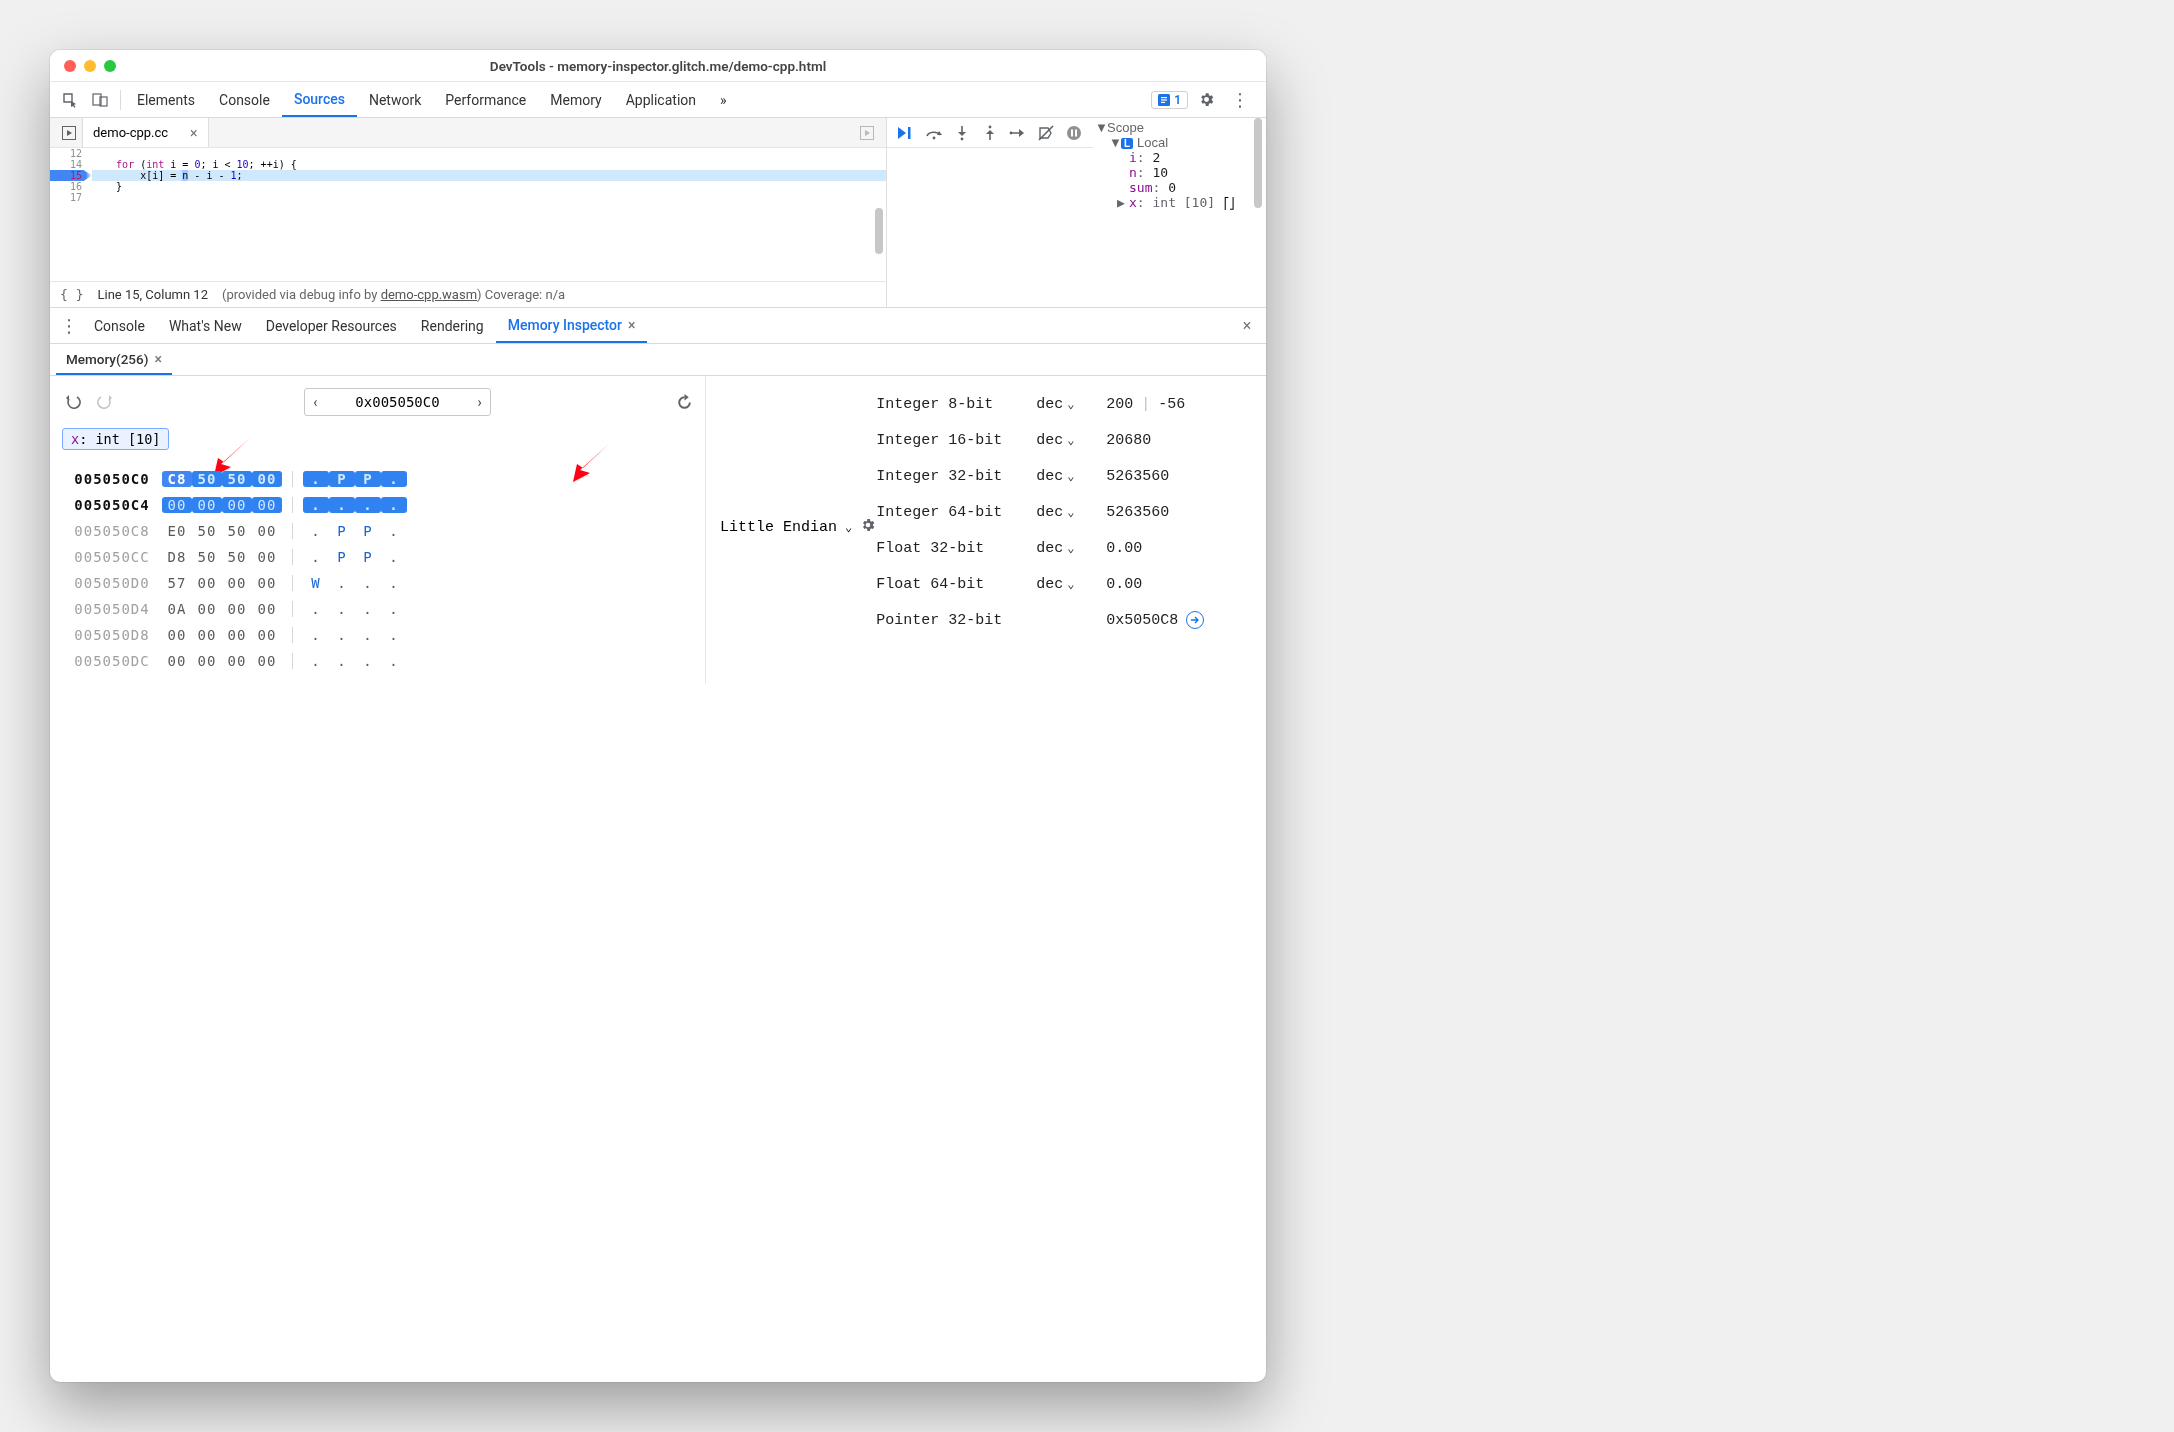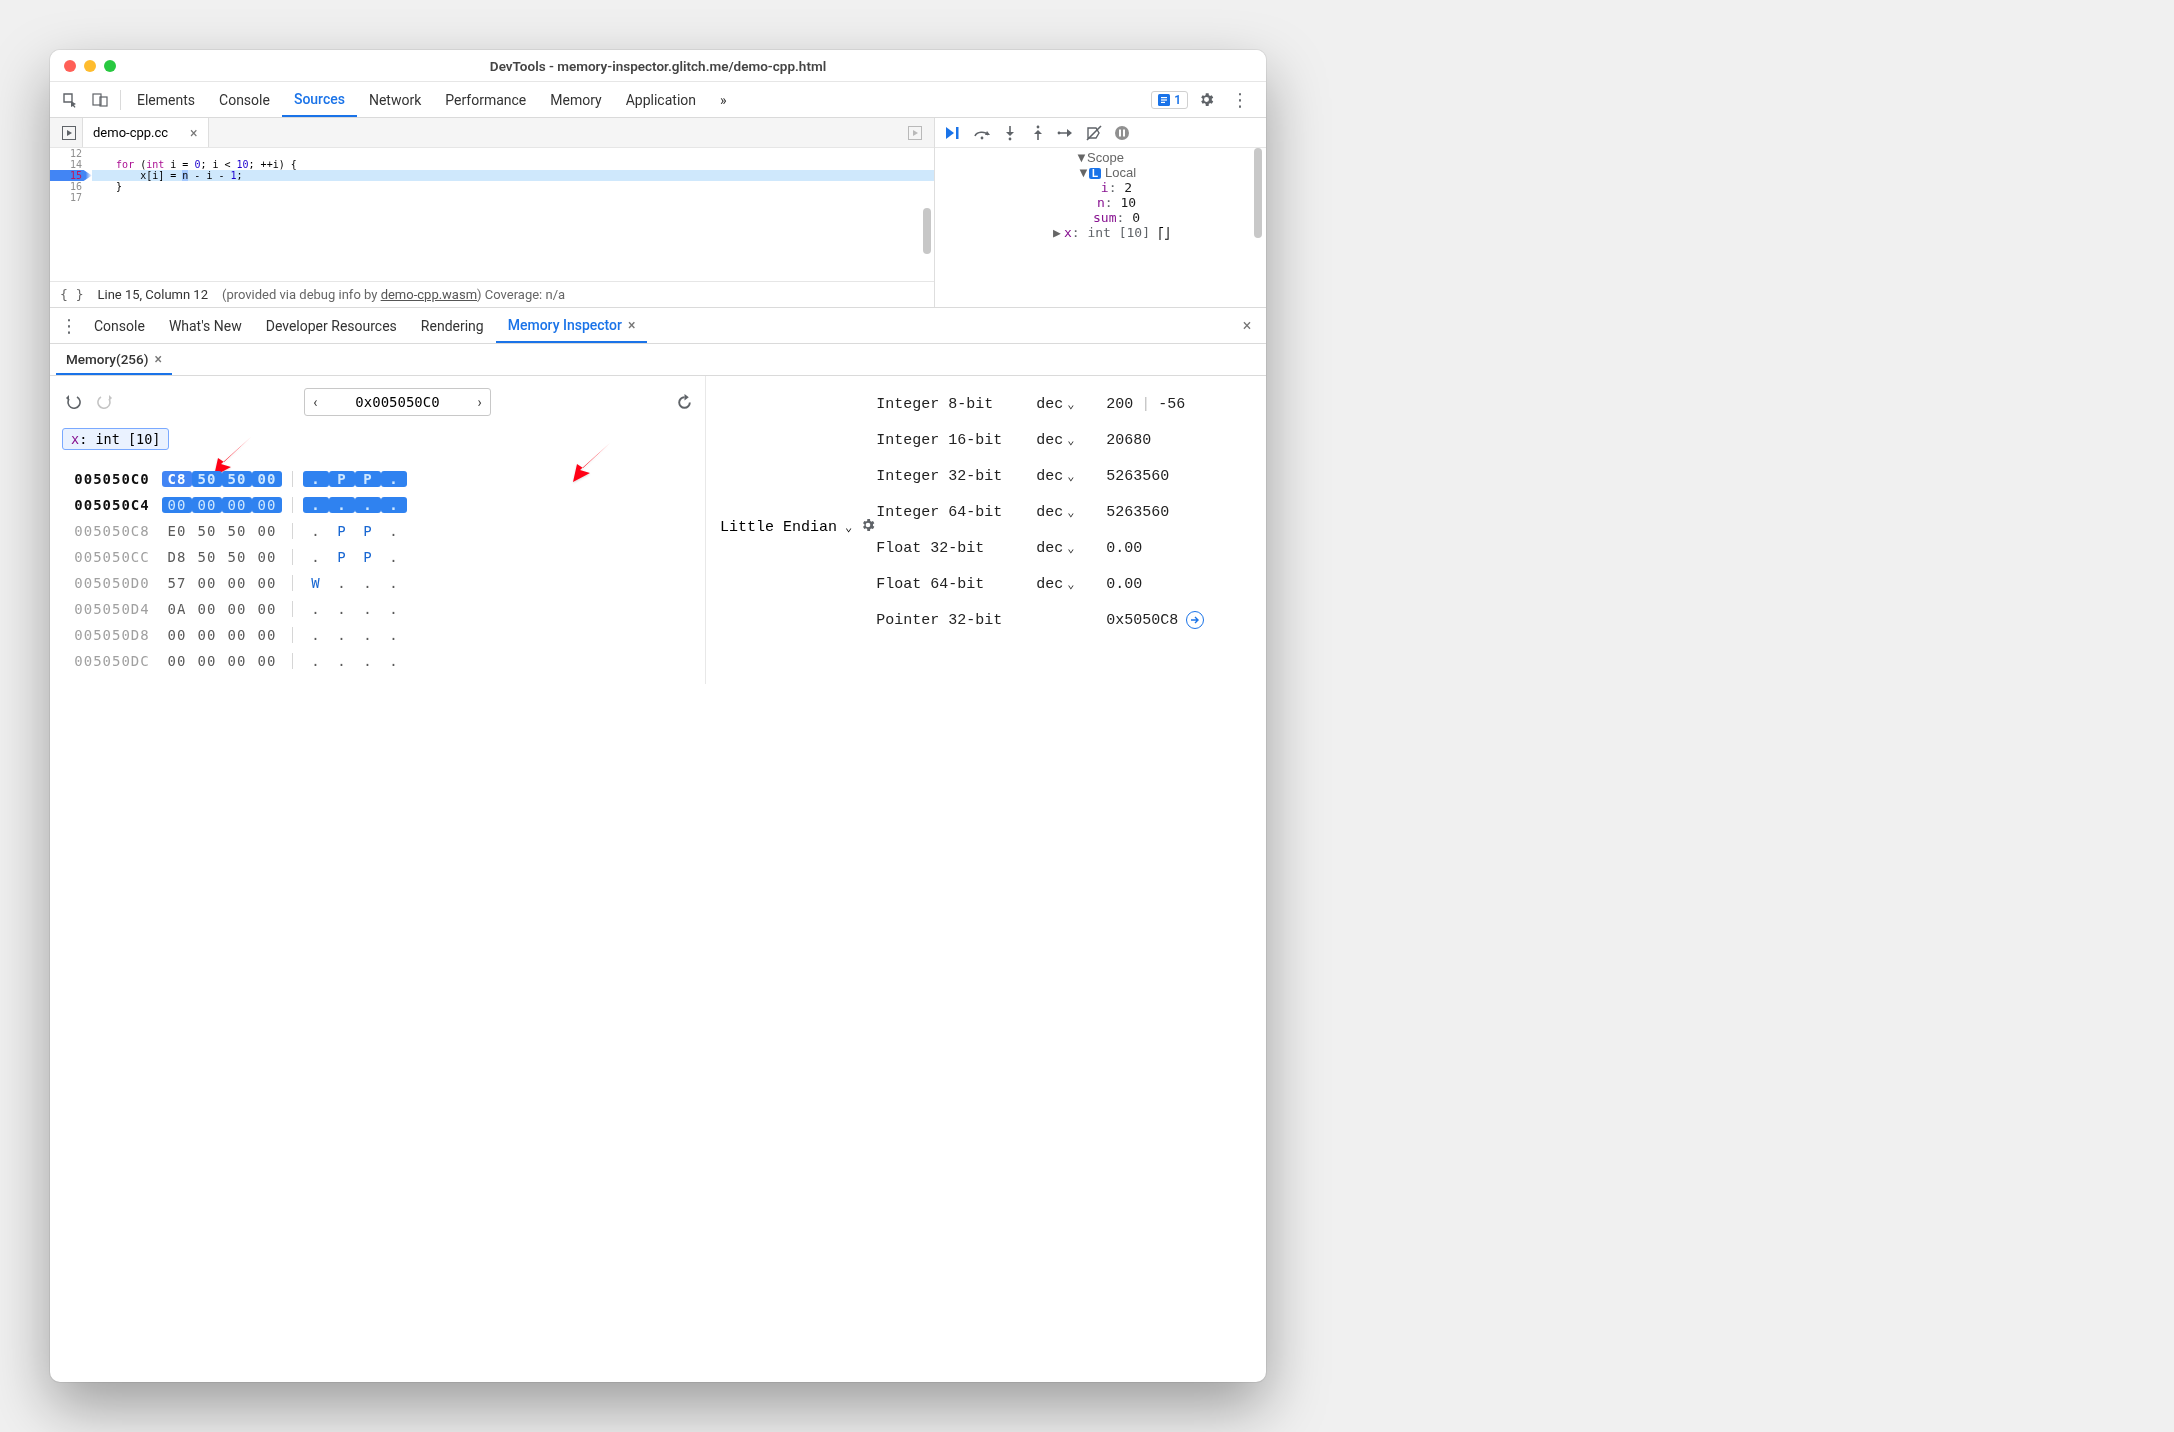--- a/index.html
+++ b/index.html
@@ -59,21 +59,21 @@
       color: #1a73e8; border-bottom: 2px solid #1a73e8; font-weight: 500;
     }
     .topnav-right { margin-left:auto; display:flex; align-items:center; gap:4px; padding-right:10px;}
     .badge-issues {
       display:flex; align-items:center; gap:4px;
       border:1px solid #d0d0d0; border-radius:3px; padding:1px 6px;
       color:#1a73e8; font-weight:600; font-size:12px;
     }
     .sources-row { display:flex; height: 190px; border-bottom: 1px solid #dadada; }
     .sources-left { flex:1; display:flex; flex-direction:column; min-width:0; }
-    .sources-right { width: 332px; border-left:1px solid #dedede; display:flex; flex-direction:column;text-align:center; }
+    .sources-right { width: 380px; border-left:1px solid #dedede; display:flex; flex-direction:row; }
     .filetabs {
       height: 30px; display:flex; align-items:center;
       border-bottom: 1px solid #e6e6e6; padding:0 6px; background:#f5f5f5;
     }
     .filetabs .icon-btn, .debug-toolbar .icon-btn { width:26px; height:26px; display:flex; align-items:center; justify-content:center; color:#5f6368; cursor:pointer; }
     .filetab { padding: 0 10px; height:100%; display:flex; align-items:center; background:white; border:1px solid #dedede; border-top:none; border-bottom: none; gap:22px; font-size:13px; }
     .filetab .close { font-size:14px; color:#777; cursor:pointer; }
     .snippet-run { margin-left:auto; }
     .code-area { flex:1; overflow:hidden; display:flex; font-family: Menlo, Consolas, monospace; font-size:10px; position:relative; }
     .line-wrap { display:flex; }

